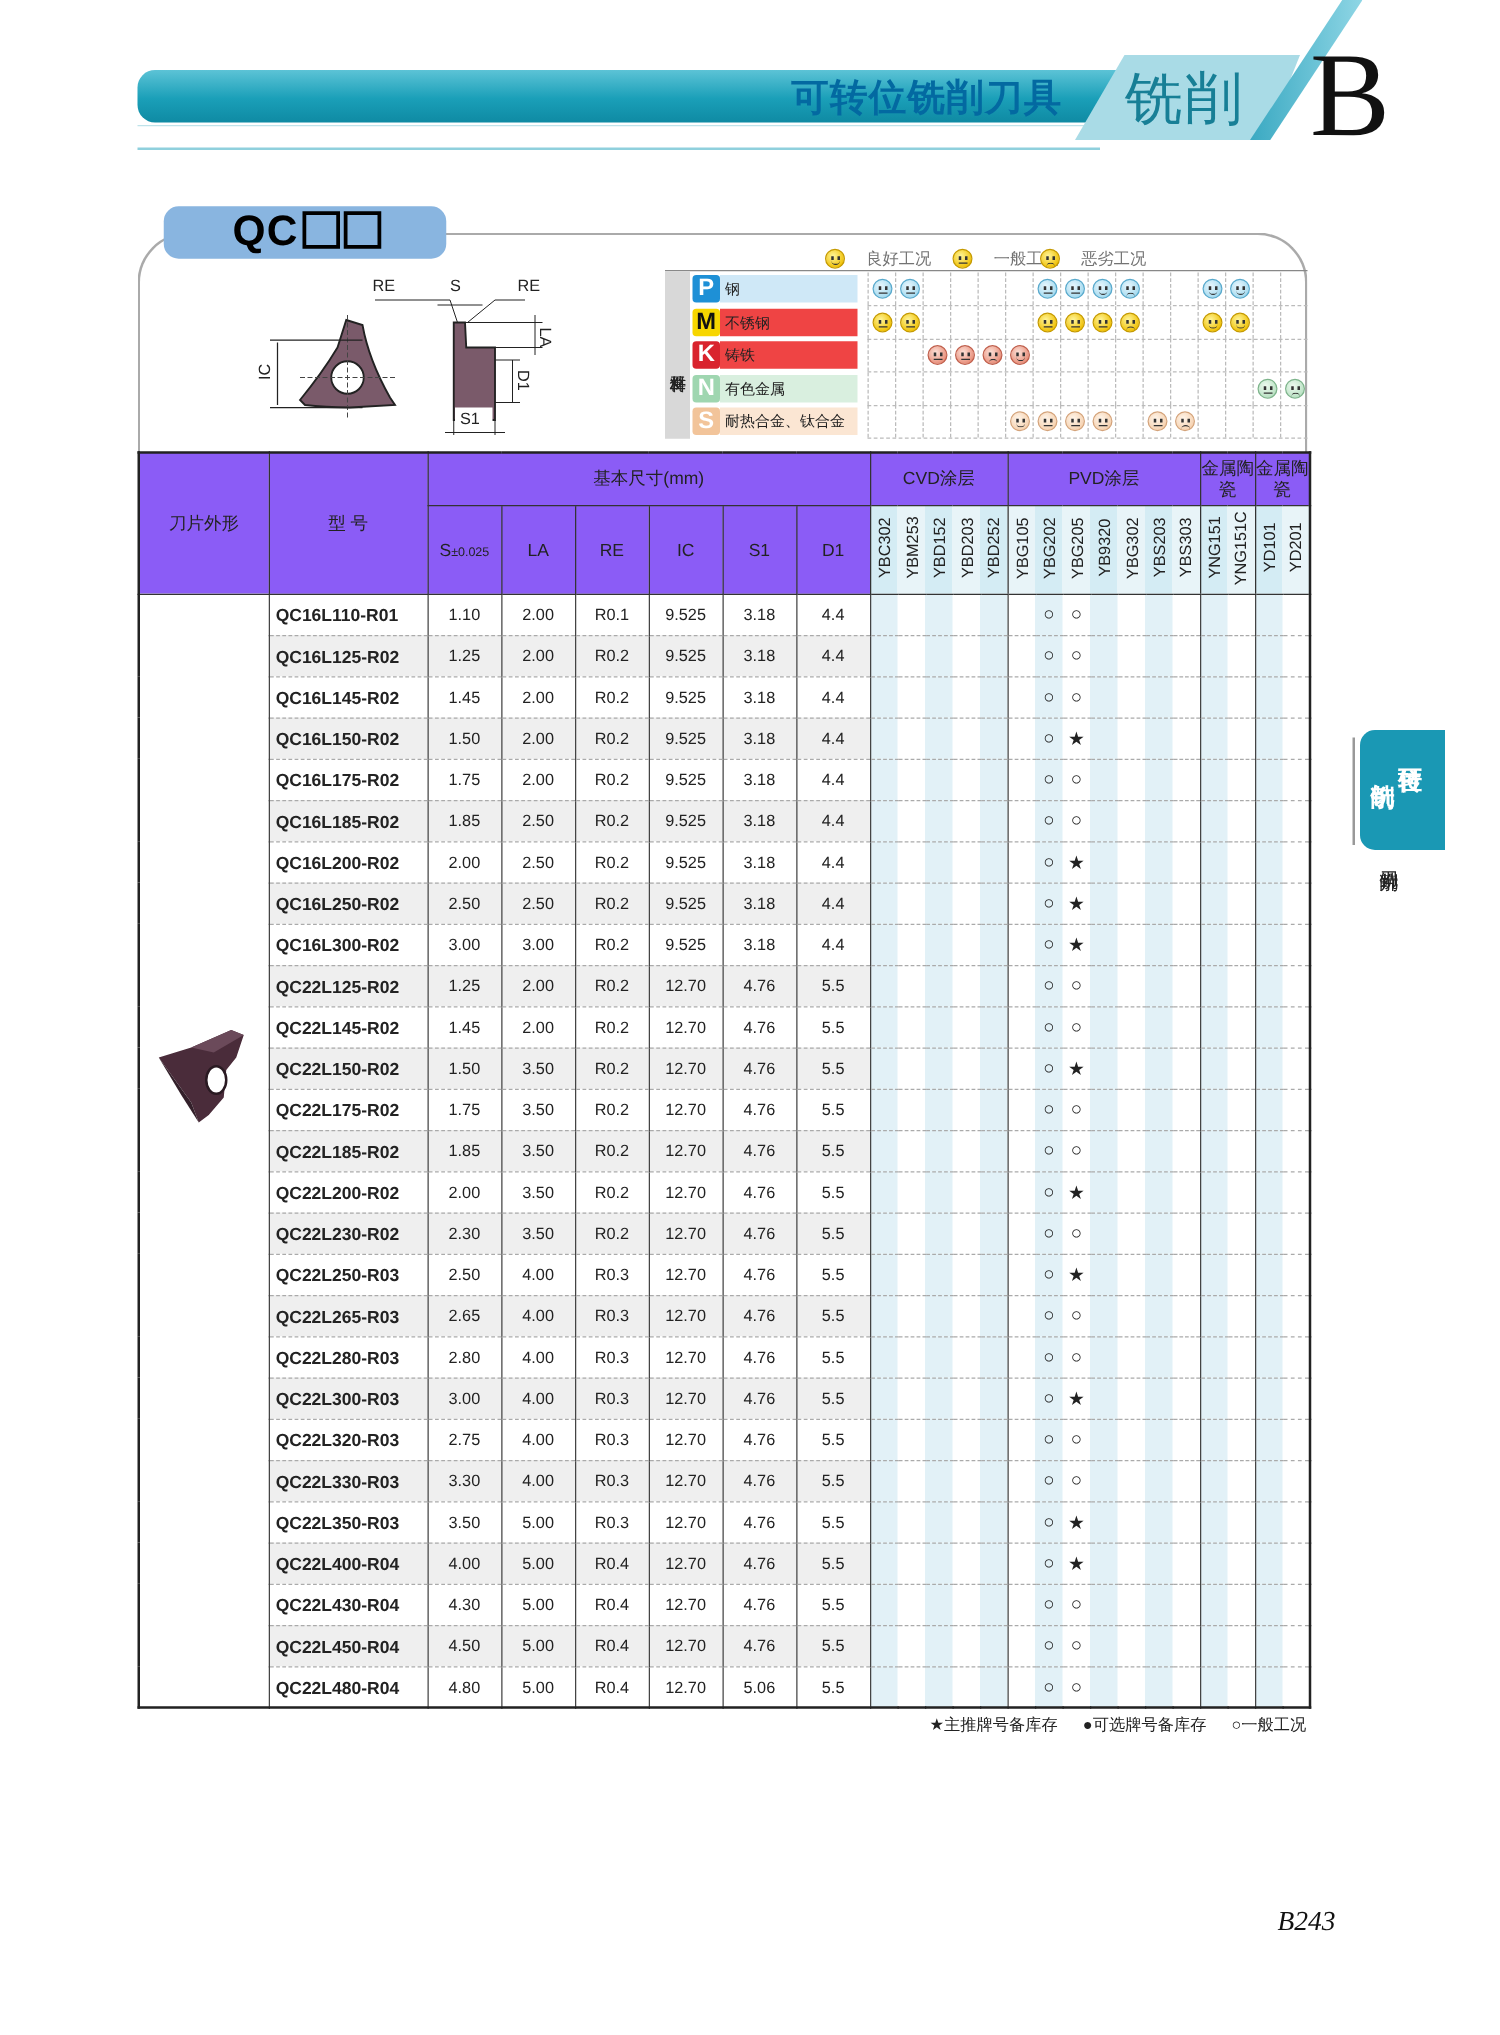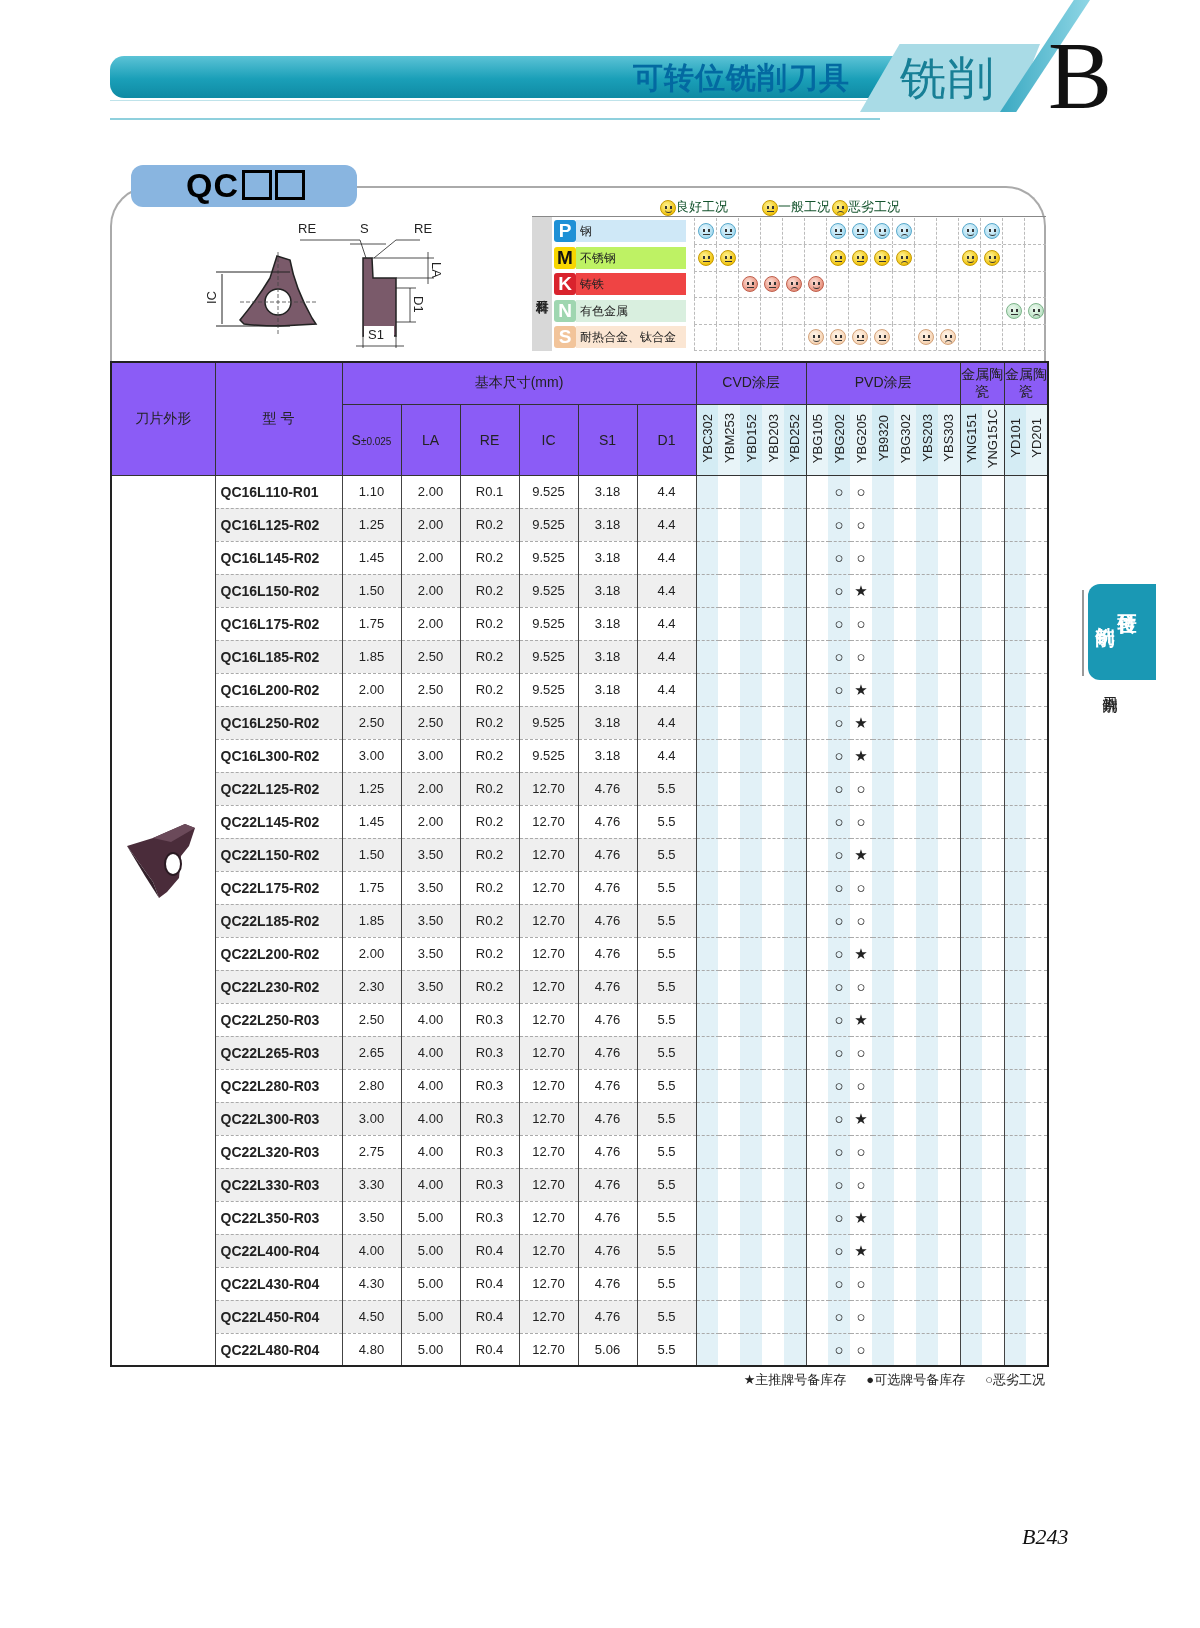--- a/index.html
+++ b/index.html
@@ -19,21 +19,21 @@
     clip-path: polygon(82% 0, 100% 0, 18% 100%, 0 100%); }
   .big-letter { left: 1048px; top: 28px; font-family: "Liberation Serif", serif; font-size: 96px; line-height: 1; color: #111; }
 
   
   .frame { left: 110px; top: 186px; width: 936px; height: 180px; border-top: 2px solid #aaa; border-left: 2px solid #aaa; border-right: 2px solid #aaa; border-radius: 40px 40px 0 0; }
   .qc-tab { left: 131px; top: 165px; width: 226px; height: 42px; background: #89b5e0; border-radius: 12px; }
   .qc-label { left: 186px; top: 166px; font-size: 34px; font-weight: bold; color: #000; letter-spacing: 1px; }
   .qc-box { display: inline-block; width: 30px; height: 30px; border: 3px solid #000; vertical-align: -3px; margin-left: 3px; }
 
   
-  .legend { top: 198px; font-size: 13px; color: #14532d; display: flex; align-items: flex-end; gap: 0; }
+  .legend { top: 198px; font-size: 13px; color: #737373; display: flex; align-items: center; gap: 17px; }
   .face { display: inline-block; width: 16px; height: 16px; border-radius: 50%; position: relative; }
   .face.yellow { background: radial-gradient(circle at 40% 35%, #fff59a, #f1c40f 70%, #d6a600); border: 1px solid #c59a00; }
   .face.blue { background: radial-gradient(circle at 40% 35%, #e9f7fd, #a9dcf0 70%, #6fbfe0); border: 1px solid #58a9cc; }
   .face.red { background: radial-gradient(circle at 40% 35%, #fde1d8, #e9937f 70%, #d0705c); border: 1px solid #bf5e4b; }
   .face.green { background: radial-gradient(circle at 40% 35%, #eefaf0, #bde3c6 70%, #8fc79d); border: 1px solid #7db48b; }
   .face.peach { background: radial-gradient(circle at 40% 35%, #fff5ea, #f6d4b4 70%, #e5b48a); border: 1px solid #d4a37a; }
   .face::before { content: ""; position: absolute; left: 4px; top: 5px; width: 2px; height: 3px; background: #333; box-shadow: 5px 0 0 #333; }
   .face::after { content: ""; position: absolute; left: 4px; top: 10px; width: 7px; height: 1px; background: #333; }
   .face.good::after { top: 8px; height: 3px; background: transparent; border-bottom: 1.5px solid #333; border-radius: 0 0 6px 6px; }
   .face.bad::after { top: 10px; height: 3px; background: transparent; border-top: 1.5px solid #333; border-radius: 6px 6px 0 0; }
@@ -179,21 +179,21 @@
       </div>
       <div class="mat-cell">
         <span class="face blue good"></span>
       </div>
       <div class="mat-cell"></div>
       <div class="mat-cell"></div>
     </div>
     <div class="mat-hline" style="top: 27px;"></div>
     <div class="mat-row" style="top: 27.6px;">
       <div class="mat-letter" style="background: rgb(247, 214, 0); color: rgb(17, 17, 17);">M</div>
-      <div class="mat-name" style="background: #bef264;">不锈钢</div>
+      <div class="mat-name" style="background: #ef4444;">不锈钢</div>
     </div>
     <div class="mat-cells" style="top: 27.6px;">
       <div class="mat-cell">
         <span class="face yellow"></span>
       </div>
       <div class="mat-cell">
         <span class="face yellow"></span>
       </div>
       <div class="mat-cell"></div>
       <div class="mat-cell"></div>
@@ -1061,21 +1061,21 @@
         <td class="g"></td>
         <td class="g tint gb"></td>
         <td class="g"></td>
       </tr>
     </tbody>
 </table>
 
 <div class="abs footer-legend">
   <span>★主推牌号备库存</span>
   <span>●可选牌号备库存</span>
-  <span>○恶劣工况</span>
+  <span>○一般工况</span>
 </div>
 
 <div class="abs side-tab-line"></div>
 <div class="abs side-tab"></div>
 <div class="abs side-tab-text1">可转位</div>
 <div class="abs side-tab-text2">铣削</div>
 <div class="abs side-sub">铣削刀片</div>
 
 <div class="abs page-num">
   <b>B</b><span>243</span>

